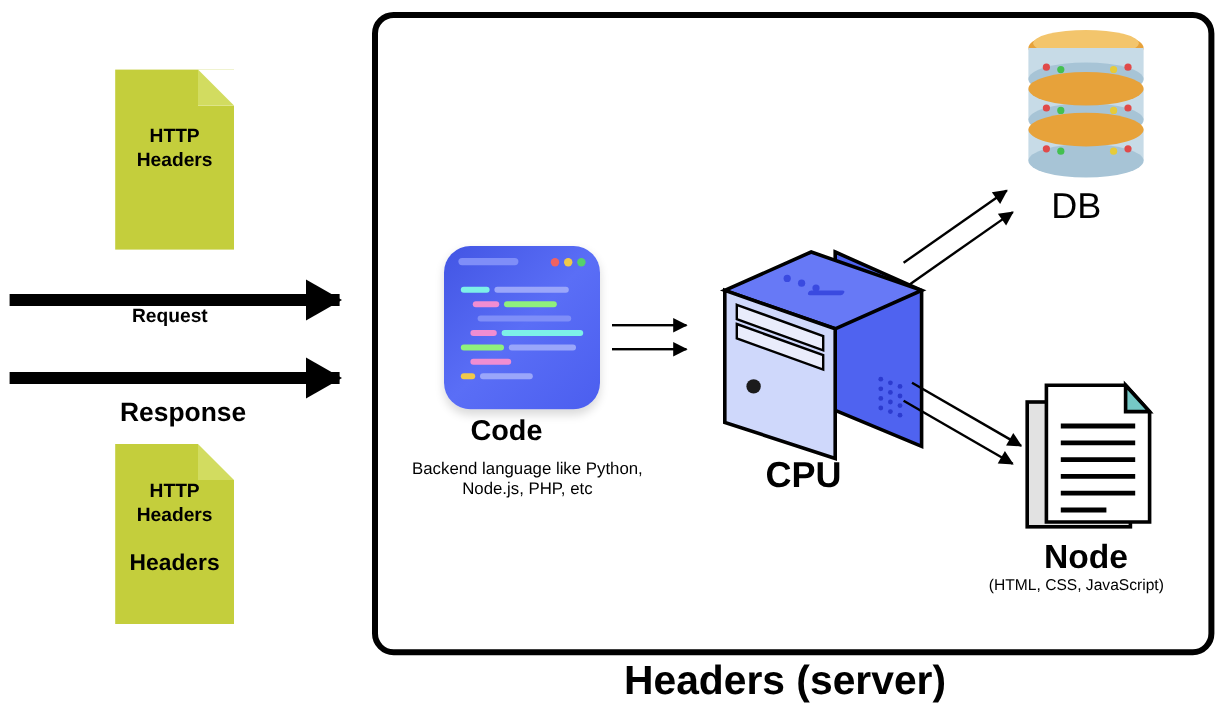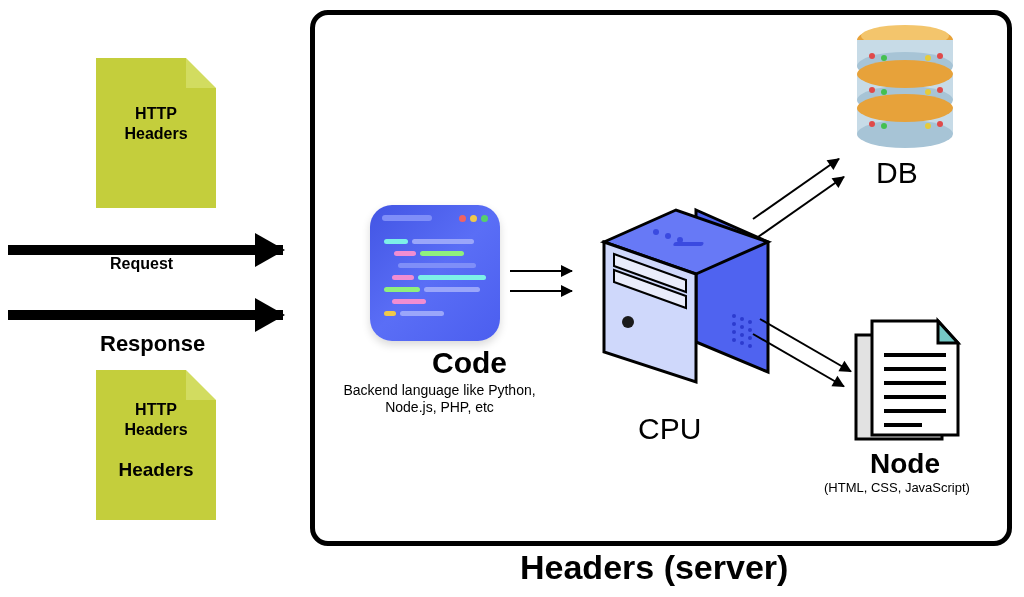--- a/index.html
+++ b/index.html
@@ -27,21 +27,21 @@
     position: absolute;
     left: 520px;
     top: 548px;
     font-size: 34px;
     font-weight: 700;
   }
 
   
   .doc {
     position: absolute;
-    width: 120px;
+    width: 99px;
     height: 150px;
     background: #c4ce3c;
     display: flex;
     flex-direction: column;
     align-items: center;
     justify-content: flex-start;
     padding-top: 46px;
     font-size: 16px;
     font-weight: 700;
     text-align: center;
@@ -169,32 +169,32 @@
   .l4{top:46px;left:50px;width:44px;background:#8ff07d;}
   .l5{top:58px;left:28px;width:78px;background:#7f8ef8;}
   .l6{top:70px;left:22px;width:22px;background:#f08dd2;}
   .l7{top:70px;left:48px;width:68px;background:#7df0e8;}
   .l8{top:82px;left:14px;width:36px;background:#8ff07d;}
   .l9{top:82px;left:54px;width:56px;background:#9aa6fa;}
   .l10{top:94px;left:22px;width:34px;background:#f08dd2;}
   .l11{top:106px;left:14px;width:12px;background:#f0c94a;}
   .l12{top:106px;left:30px;width:44px;background:#9aa6fa;}
 
-  .code-label { position: absolute; left: 392px; top: 346px; font-size: 30px; font-weight: 700; margin-left: 40px; }
+  .code-label { position: absolute; left: 392px; top: 346px; font-size: 24px; font-weight: 700; }
   .code-sub   { position: absolute; left: 332px; top: 382px; width: 215px; font-size: 14px; font-weight: 400; text-align: center; line-height:1.2;}
 
   
   .cpu {
     position: absolute;
     left: 586px;
     top: 182px;
     width: 190px;
     height: 210px;
   }
-  .cpu-label { position: absolute; left: 638px; top: 412px; font-size: 30px; font-weight: 400; }
+  .cpu-label { position: absolute; left: 638px; top: 380px; font-size: 30px; font-weight: 700; }
 
   
   .db {
     position: absolute;
     left: 850px;
     top: 22px;
     width: 110px;
     height: 130px;
   }
   .db-label { position: absolute; left: 876px; top: 156px; font-size: 30px; font-weight: 400; }

